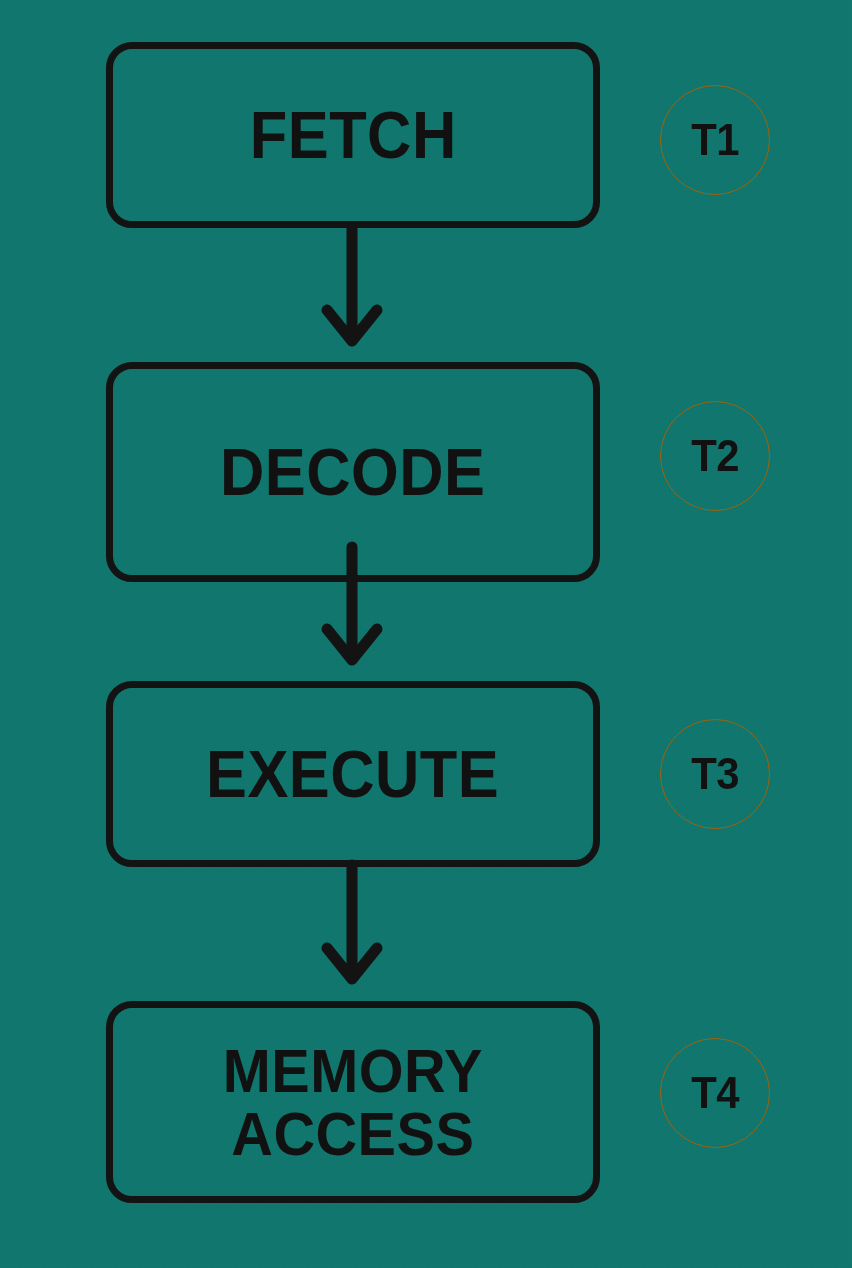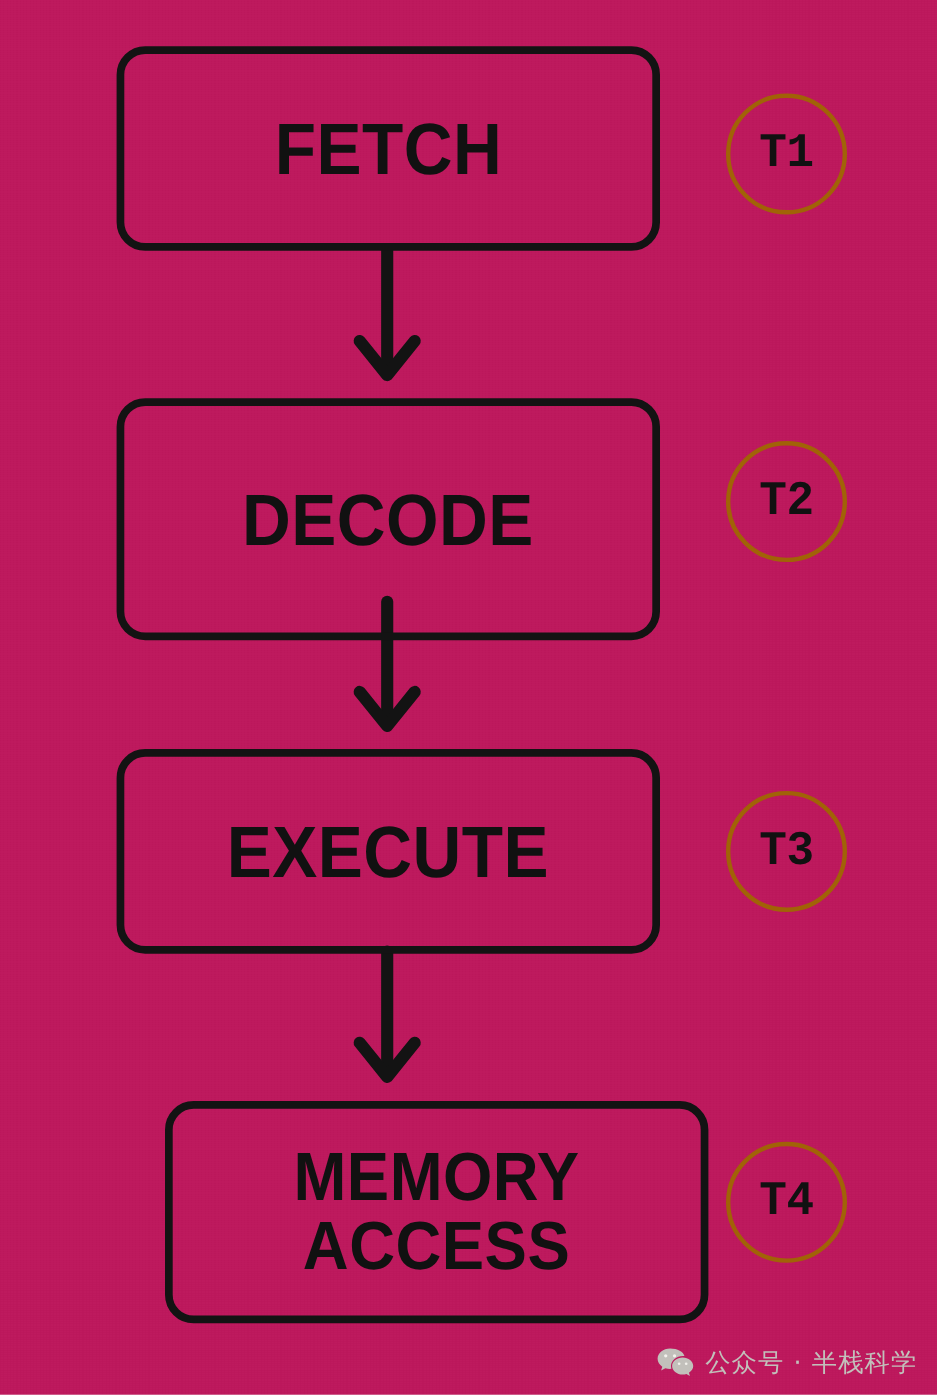--- a/index.html
+++ b/index.html
@@ -14,21 +14,21 @@
     font-family: "Liberation Sans", "DejaVu Sans", sans-serif;
     overflow: hidden;
     position: relative;
   }
   
   #page {
     position: absolute;
     inset: 0;
     width: 852px;
     height: 1268px;
-    background: #be185d;
+    background: #0f766e;
   }
   #paper-grain {
     position: absolute;
     inset: 0;
     pointer-events: none;
     opacity: 0.5;
     background-image:
       repeating-linear-gradient(0deg,   rgba(0,0,0,0.012) 0px, rgba(0,0,0,0.012) 1px, rgba(255,255,255,0.012) 1px, rgba(255,255,255,0.012) 2px),
       repeating-linear-gradient(90deg,  rgba(0,0,0,0.010) 0px, rgba(0,0,0,0.010) 1px, rgba(255,255,255,0.010) 1px, rgba(255,255,255,0.010) 3px);
   }
@@ -57,27 +57,26 @@
   }
   .stage-label.two-line {
     font-size: 62px;
     line-height: 1.02;
   }
 
   .tick-circle {
     position: absolute;
     width: 110px;
     height: 110px;
-    border: 4px solid #a16207;
+    border: 1px solid #a16207;
     border-radius: 50%;
     box-sizing: border-box;
     display: flex;
     align-items: center;
     justify-content: center;
-    font-family: Liberation Mono, monospace;
   }
   .tick-label {
     font-weight: 700;
     font-size: 44px;
     line-height: 1;
     color: #111111;
     letter-spacing: -0.5px;
     transform: scaleX(0.95);
   }
 
@@ -143,35 +142,22 @@
     <span class="tick-label">T2</span>
   </div>
 
   <div class="stage-box" style="top:681px; height:186px;">
     <span class="stage-label">EXECUTE</span>
   </div>
   <div class="tick-circle" style="left:660px; top:719px;text-align:right;">
     <span class="tick-label">T3</span>
   </div>
 
-  <div class="stage-box" style="top:1001px; height:202px;margin-left:44px;">
+  <div class="stage-box" style="top:1001px; height:202px;">
     <span class="stage-label two-line">MEMORY
 ACCESS</span>
   </div>
   <div class="tick-circle" style="left:660px; top:1038px;">
     <span class="tick-label">T4</span>
   </div>
 
-  <div id="watermark">
-    <svg class="wechat-mark" width="34" height="28" viewBox="0 0 34 28" aria-hidden="true">
-      <g fill="#c2c0bb">
-        <path d="M12.2 1C5.9 1 0.8 5.1 0.8 10.2c0 2.9 1.7 5.5 4.3 7.2L4 20.9l3.9-2c1.3 0.4 2.8 0.6 4.3 0.6 0.4 0 0.8 0 1.2-0.1 -0.3-0.8-0.4-1.6-0.4-2.5 0-5.1 4.9-9.2 11-9.2 0.4 0 0.8 0 1.2 0.1C24.4 3.9 18.9 1 12.2 1z"></path>
-        <circle cx="8.2" cy="7.6" r="1.5" fill="#f2f1ec"></circle>
-        <circle cx="16.2" cy="7.6" r="1.5" fill="#f2f1ec"></circle>
-        <path d="M33.2 16.8c0-4.3-4.3-7.8-9.6-7.8 -5.3 0-9.6 3.5-9.6 7.8 0 4.3 4.3 7.8 9.6 7.8 1.2 0 2.3-0.2 3.4-0.5l3.2 1.7 -0.9-2.9C31.7 21.4 33.2 19.2 33.2 16.8z"></path>
-        <circle cx="20.4" cy="14.8" r="1.2" fill="#f2f1ec"></circle>
-        <circle cx="26.8" cy="14.8" r="1.2" fill="#f2f1ec"></circle>
-      </g>
-    </svg>
-    <span class="wm-text">公众号 · 半栈科学</span>
-  </div>
 
 </div>
 
 </body></html>

